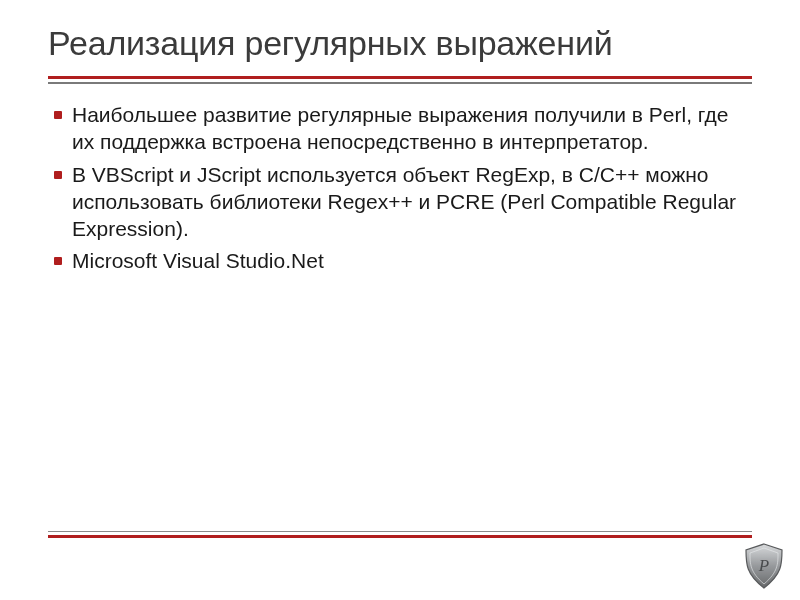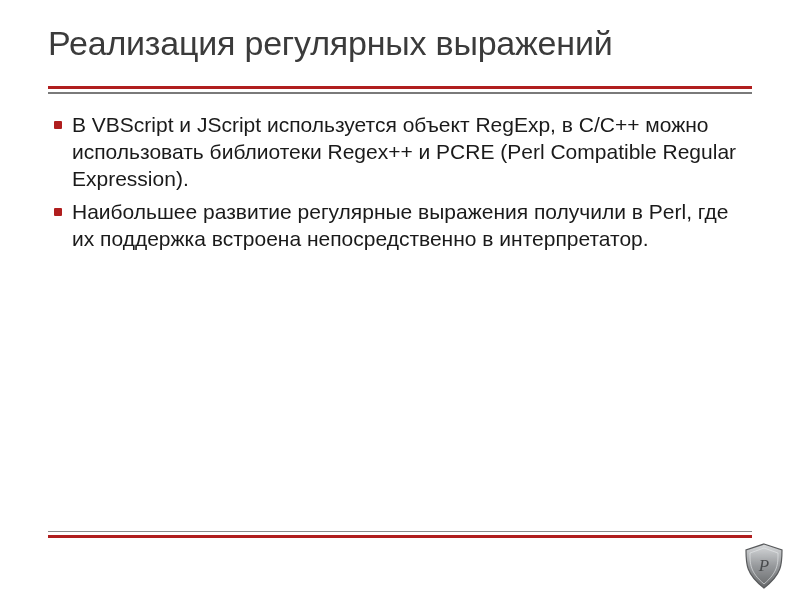--- a/index.html
+++ b/index.html
@@ -14,21 +14,21 @@
     width: 800px;
     height: 600px;
     padding: 24px 48px 40px 48px;
     position: relative;
   }
   .title {
     font-size: 34px;
     line-height: 1.12;
     color: #3b3b3b;
     font-weight: 400;
-    margin-bottom: 24px;
+    margin-bottom: 14px;
     letter-spacing: -0.2px;
   }
   .hr-stack {
     margin-bottom: 18px;
   }
   .hr-red {
     height: 3px;
     background: #b01e1e;
     width: 100%;
   }
@@ -96,22 +96,23 @@
 <div class="slide">
   <h1 class="title">Реализация регулярных выражений</h1>
 
   <div class="hr-stack">
     <div class="hr-red"></div>
     <div class="hr-thin"></div>
   </div>
 
   <div class="body">
     <ul class="bullets">
+      <li>Наибольшее развитие регулярные выражения получили в Perl, где их поддержка встроена непосредственно в интерпретатор.</li>
       <li>В VBScript и JScript используется объект RegExp, в C/C++ можно использовать библиотеки Regex++ и PCRE (Perl Compatible Regular Expression).</li>
-      <li>Наибольшее развитие регулярные выражения получили в Perl, где их поддержка встроена непосредственно в интерпретатор.</li>
+      <li>Microsoft Visual Studio.Net</li>
     </ul>
   </div>
 
   <div class="foot-hr">
     <div class="a"></div>
     <div class="b"></div>
   </div>
 
   <div class="badge">
     <svg viewBox="0 0 44 48">

